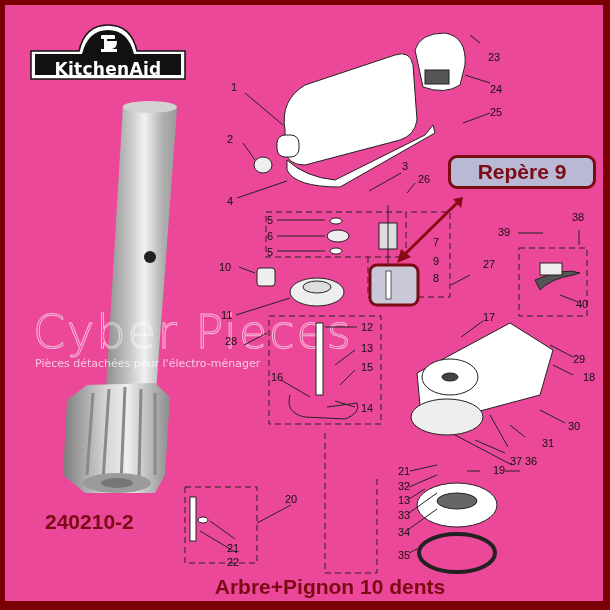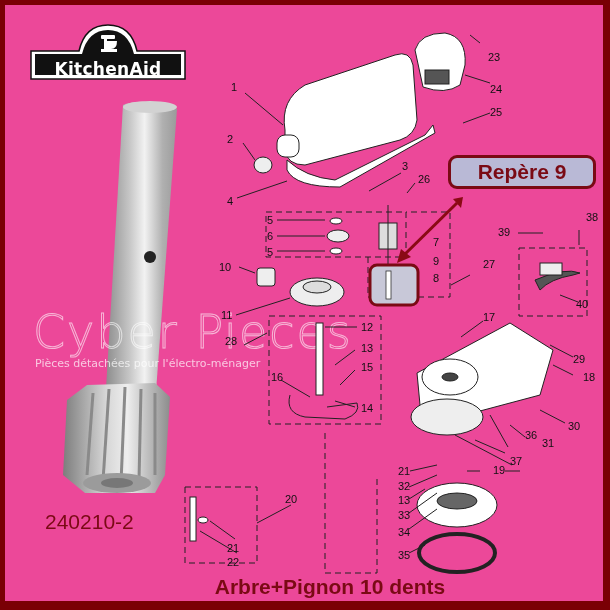--- a/index.html
+++ b/index.html
@@ -3,21 +3,21 @@
 <meta charset="utf-8">
 <style>
   html, body { margin:0; padding:0; }
   body { width:610px; height:610px; overflow:hidden; background:#7a0005; font-family:"Liberation Sans", sans-serif; }
   .frame { position:absolute; left:0; top:0; width:610px; height:610px; background:#7a0005; }
   .canvas { position:absolute; left:5px; top:5px; width:598px; height:596px; background:#ec4899; overflow:hidden; }
   .logo { position:absolute; left:22px; top:16px; width:162px; height:62px; }
   .logo-text { position:absolute; left:0; top:38px; width:162px; text-align:center; color:#fff; font-weight:bold; font-size:17px; letter-spacing:0.3px; font-family:"DejaVu Sans", sans-serif; }
   .watermark { position:absolute; left:28px; top:300px; color:rgba(255,255,255,0.55); font-size:46px; font-weight:300; letter-spacing:2px; font-family:"DejaVu Sans", sans-serif; -webkit-text-stroke:1px rgba(255,255,255,0.6); color:transparent; }
   .watermark-sub { position:absolute; left:30px; top:352px; color:rgba(255,255,255,0.7); font-size:11px; font-family:"DejaVu Sans", sans-serif; }
-  .part-number { position:absolute; left:40px; top:505px; color:#7a0a14; font-size:21px; font-weight:normal; }
+  .part-number { position:absolute; left:40px; top:505px; color:#7a0a14; font-size:21px; font-weight:bold; }
   .caption { position:absolute; left:130px; top:570px; width:390px; text-align:center; color:#7a0a14; font-size:21px; font-weight:bold; }
   .repere { position:absolute; left:443px; top:150px; width:148px; height:34px; border:3px solid #7a0a14; border-radius:9px; background:#b9b9d6; box-sizing:border-box; text-align:center; line-height:28px; color:#7a0a14; font-size:21px; font-weight:bold; }
   .label { position:absolute; font-size:11px; color:#111; font-family:"Liberation Sans", sans-serif;text-align:center; }
   svg.diagram { position:absolute; left:0; top:0; }
 </style>
 </head>
 <body>
 
 <div class="frame">
   <div class="canvas">
@@ -205,23 +205,23 @@
     <span class="label" style="left:220px;top:330px">28</span>
     <span class="label" style="left:568px;top:348px">29</span>
     <span class="label" style="left:563px;top:415px">30</span>
     <span class="label" style="left:537px;top:432px">31</span>
     <span class="label" style="left:393px;top:460px">21</span>
     <span class="label" style="left:393px;top:475px">32</span>
     <span class="label" style="left:393px;top:489px">13</span>
     <span class="label" style="left:393px;top:504px">33</span>
     <span class="label" style="left:393px;top:521px">34</span>
     <span class="label" style="left:393px;top:544px">35</span>
-    <span class="label" style="left:520px;top:424px">36</span>
+    <span class="label" style="left:520px;top:450px">36</span>
     <span class="label" style="left:505px;top:450px">37</span>
-    <span class="label" style="left:581px;top:206px">38</span>
+    <span class="label" style="left:567px;top:206px">38</span>
     <span class="label" style="left:493px;top:221px">39</span>
     <span class="label" style="left:571px;top:293px">40</span>
 
     <div class="repere">Repère 9</div>
     <div class="part-number">240210-2</div>
     <div class="caption">Arbre+Pignon 10 dents</div>
 
   </div>
 </div>
 

